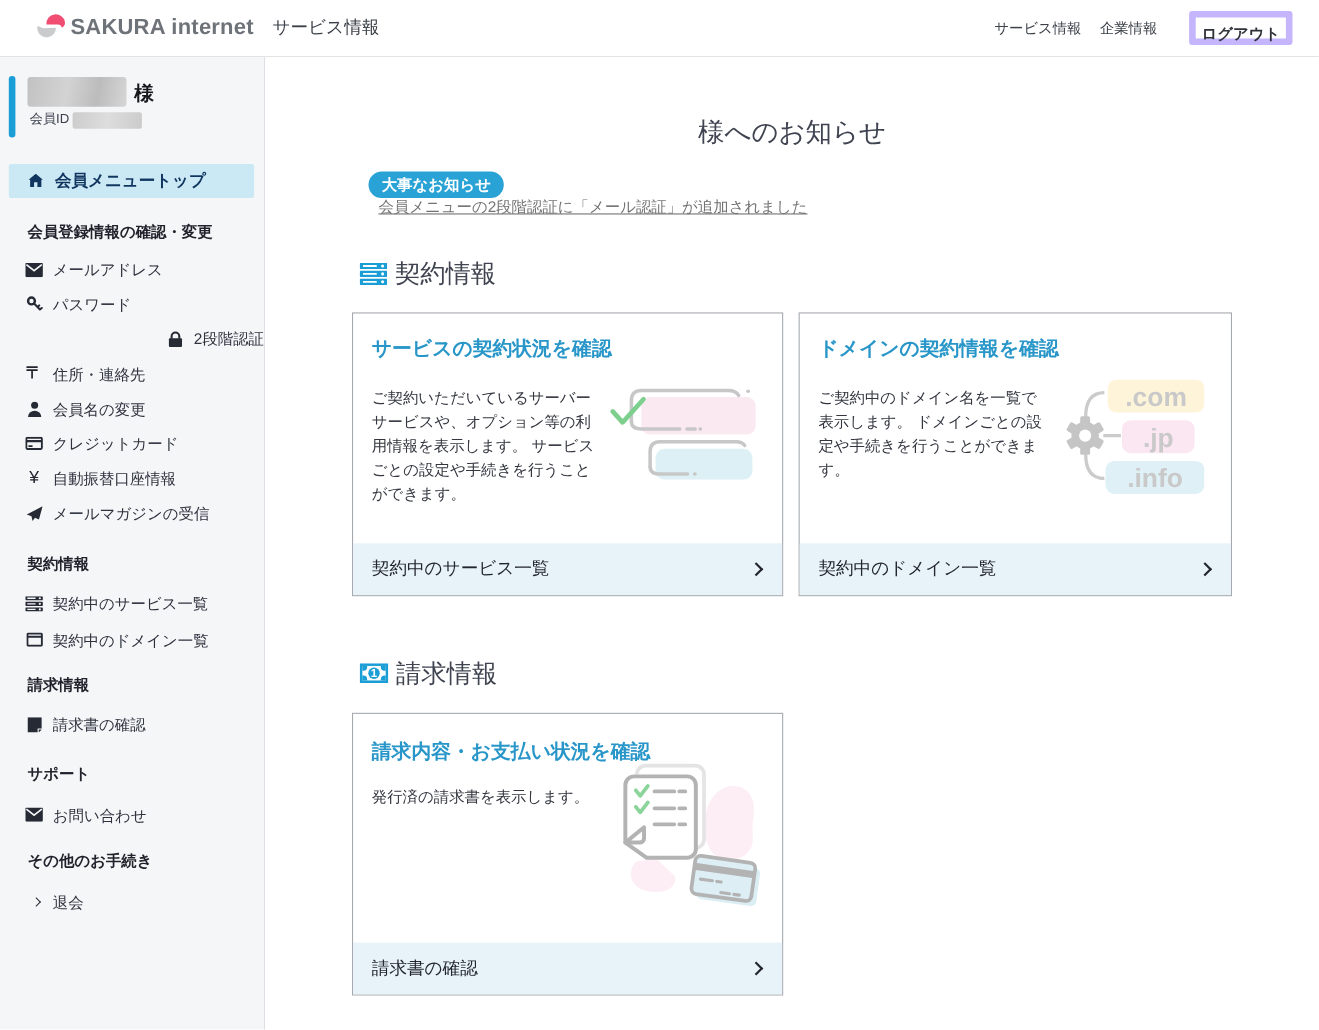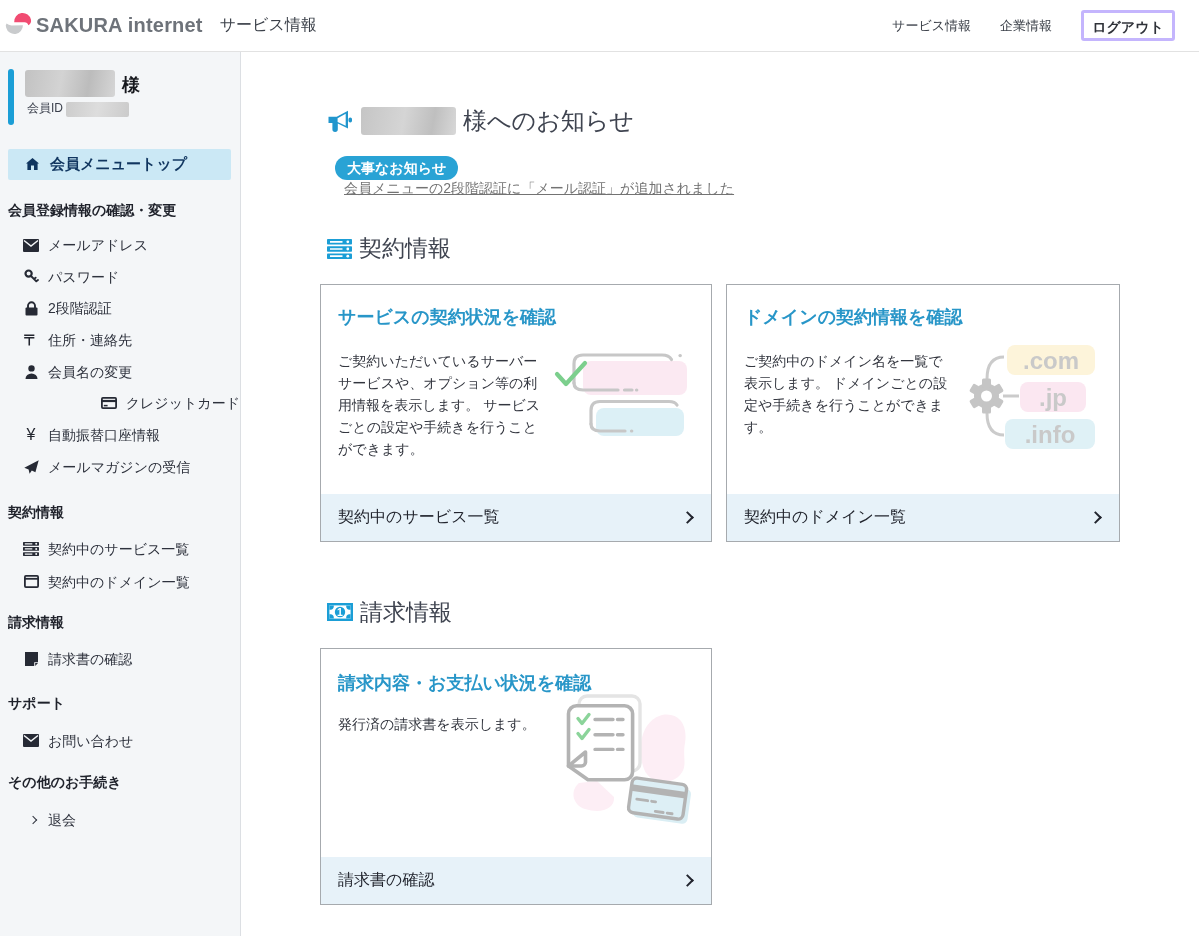--- a/index.html
+++ b/index.html
@@ -3,28 +3,28 @@
 <meta charset="utf-8">
 <title>会員メニュー</title>
 <style>
 * { margin:0; padding:0; box-sizing:border-box; }
 html,body { width:1199px; height:936px; overflow:hidden; background:#fff;
   font-family:"Liberation Sans", sans-serif; }
 a { text-decoration:none; }
 
 
 .hdr { height:52px; background:#fff; border-bottom:1px solid #e2e2e2;
-  display:flex; align-items:center; padding:0 24px 0 4px; }
+  display:flex; align-items:center; padding:0 24px 0 32px; }
 .logo { display:flex; align-items:center; }
 .logo-text { font-size:20px; font-weight:bold; color:#6e737a; margin-left:4px; letter-spacing:0.2px; }
 .hdr-sub { font-size:16px; color:#3b4049; margin-left:17px; }
 .hdr-right { margin-left:auto; display:flex; align-items:center; }
 .hdr-link { font-size:13px; color:#3b4049; }
 .logout { display:inline-block; width:94px; height:31px; line-height:29px; text-align:center;
-  border:3px solid #c4b5fd; border-radius:3px; background:#fff; font-size:14px;
+  border:6px solid #c4b5fd; border-radius:3px; background:#fff; font-size:14px;
   font-weight:bold; color:#2f3239; }
 
 
 .layout { display:flex; height:884px; }
 aside { width:241px; background:#f4f6f8; border-right:1px solid #dcdfe3; flex:none; }
 main { flex:1; background:#fff; }
 .container { width:800px; margin:0 auto; }
 
 
 .userbox { position:relative; height:97px; }
@@ -37,29 +37,29 @@
 .uid { position:absolute; left:27px; top:48px; display:flex; align-items:flex-end;
   font-size:12px; color:#3a3f4b; }
 .uid-blur { width:63px; height:15px; margin-left:3px; border-radius:2px;
   background:linear-gradient(100deg,#cccccc,#dddddd 50%,#cbcbcb); }
 
 .m-active { margin:0 0 0 8px; width:223px; height:31px; background:#cbe8f5;
   border-radius:2px; display:flex; align-items:center; padding-left:18px;
   font-size:15px; font-weight:bold; color:#10355f; }
 .m-active svg { margin-right:11px; }
 
-.m-sec { font-size:14px; font-weight:bold; color:#1f222b; padding-left:8px;
+.m-sec { font-size:14px; font-weight:bold; color:#1f222b; padding-left:25px;
   line-height:20px; height:20px; }
 .m-item { display:flex; align-items:center; font-size:14px; color:#2e323d;
   padding-left:23px; line-height:20px; height:20px; }
 .m-item .ic { width:16px; margin-right:9px; flex:none; display:flex; justify-content:center; }
 .tchar { font-size:15px; font-weight:bold; color:#22252e; }
 
 
-.news-h { display:flex; align-items:center; padding-top:53px; height:84px; }
+.news-h { display:flex; align-items:center; padding-top:53px; height:84px;flex-direction:column; }
 .news-h svg { margin-left:7px; margin-right:9px; }
 .nblur { width:95px; height:28px; border-radius:3px; margin-right:7px;
   background:linear-gradient(100deg,#c5c5c5,#d5d5d5 45%,#bfbfbf 75%,#d8d8d8); }
 .news-title { font-size:24px; color:#3f4450; line-height:31px; }
 .news-row { display:flex; align-items:flex-start; margin:20px 0 0 15px; height:24px;flex-direction:column; }
 .badge { background:#29a3d5; color:#fff; font-size:14px; font-weight:bold;
   border-radius:12px; height:24px; line-height:24px; padding:0 12px; }
 .news-link { font-size:14px; color:#737373; text-decoration:underline; margin-left:9px; }
 
 .sec-h { display:flex; align-items:center; height:31px; }
@@ -90,21 +90,21 @@
   <div class="logo">
     <svg width="28" height="30" viewBox="0 0 28 30" style="position:relative; top:-5px;">
       <path d="M18.9 19.3 A8.5 8.5 0 0 1 2.2 21.7 Q1.2 19.4 2.5 17.5 Q4.6 19.2 7.5 19.6 Z" fill="#c9cbcd"></path>
       <path d="M10.2 16.2 A8.5 8.5 0 0 1 27 13.8 Q27.6 17.3 24.3 19.3 Q23.6 16.2 20.5 16.2 Z" fill="#f14c72"></path>
     </svg>
     <span class="logo-text">SAKURA internet</span>
   </div>
   <span class="hdr-sub">サービス情報</span>
   <div class="hdr-right">
     <span class="hdr-link">サービス情報</span>
-    <span class="hdr-link" style="margin-left:29px;">企業情報</span>
+    <span class="hdr-link" style="margin-left:17px;">企業情報</span>
     <span class="logout" style="margin-left:29px;">ログアウト</span>
   </div>
 </div>
 
 <div class="layout">
 <aside>
   <div class="userbox">
     <div class="userbar"></div>
     <div class="uname">
           <div class="ublur"></div>
@@ -132,21 +132,21 @@
   </div>
   <div class="m-item" style="margin-top:11.7px;">
     <span class="ic">
           <svg width="15" height="15" viewBox="0 0 15 15" fill="none" stroke="#262a35">
       <circle cx="4.6" cy="4.6" r="3.1" stroke-width="2.2"></circle>
       <path d="M7 7 L12.3 12.3 M12.3 12.3 L14 11 M10 10 L11.6 8.7" stroke-width="1.9" stroke-linecap="round"></path>
     </svg>
         </span>
     パスワード
   </div>
-  <div class="m-item" style="margin-top:11.7px;">
+  <div class="m-item" style="margin-top:11.7px;justify-content:flex-end;">
     <span class="ic">
           <svg width="13" height="15" viewBox="0 0 13 15">
             <path d="M3 7 V4.8 a3.5 3.5 0 0 1 7 0 V7" fill="none" stroke="#262a35" stroke-width="1.9"></path>
             <rect x="0.5" y="6.5" width="12" height="8" rx="1" fill="#262a35"></rect>
           </svg>
         </span>
     2段階認証
   </div>
   <div class="m-item" style="margin-top:11.7px;">
     <span class="ic">
@@ -156,21 +156,21 @@
   </div>
   <div class="m-item" style="margin-top:11.7px;">
     <span class="ic">
           <svg width="13" height="14" viewBox="0 0 13 14" fill="#262a35">
             <circle cx="6.5" cy="3.4" r="3.2"></circle>
             <path d="M0.5 14 a6 5.6 0 0 1 12 0 Z"></path>
           </svg>
         </span>
     会員名の変更
   </div>
-  <div class="m-item" style="margin-top:11.7px;justify-content:flex-end;">
+  <div class="m-item" style="margin-top:11.7px;">
     <span class="ic">
           <svg width="16" height="12" viewBox="0 0 16 12" fill="none" stroke="#262a35">
             <rect x="0.9" y="0.9" width="14.2" height="10.2" rx="1" stroke-width="1.8"></rect>
             <path d="M0.9 4 h14.2" stroke-width="2.2"></path>
             <path d="M2.8 8.6 h3.8" stroke-width="1.5"></path>
           </svg>
         </span>
     クレジットカード
   </div>
   <div class="m-item" style="margin-top:11.7px;">

